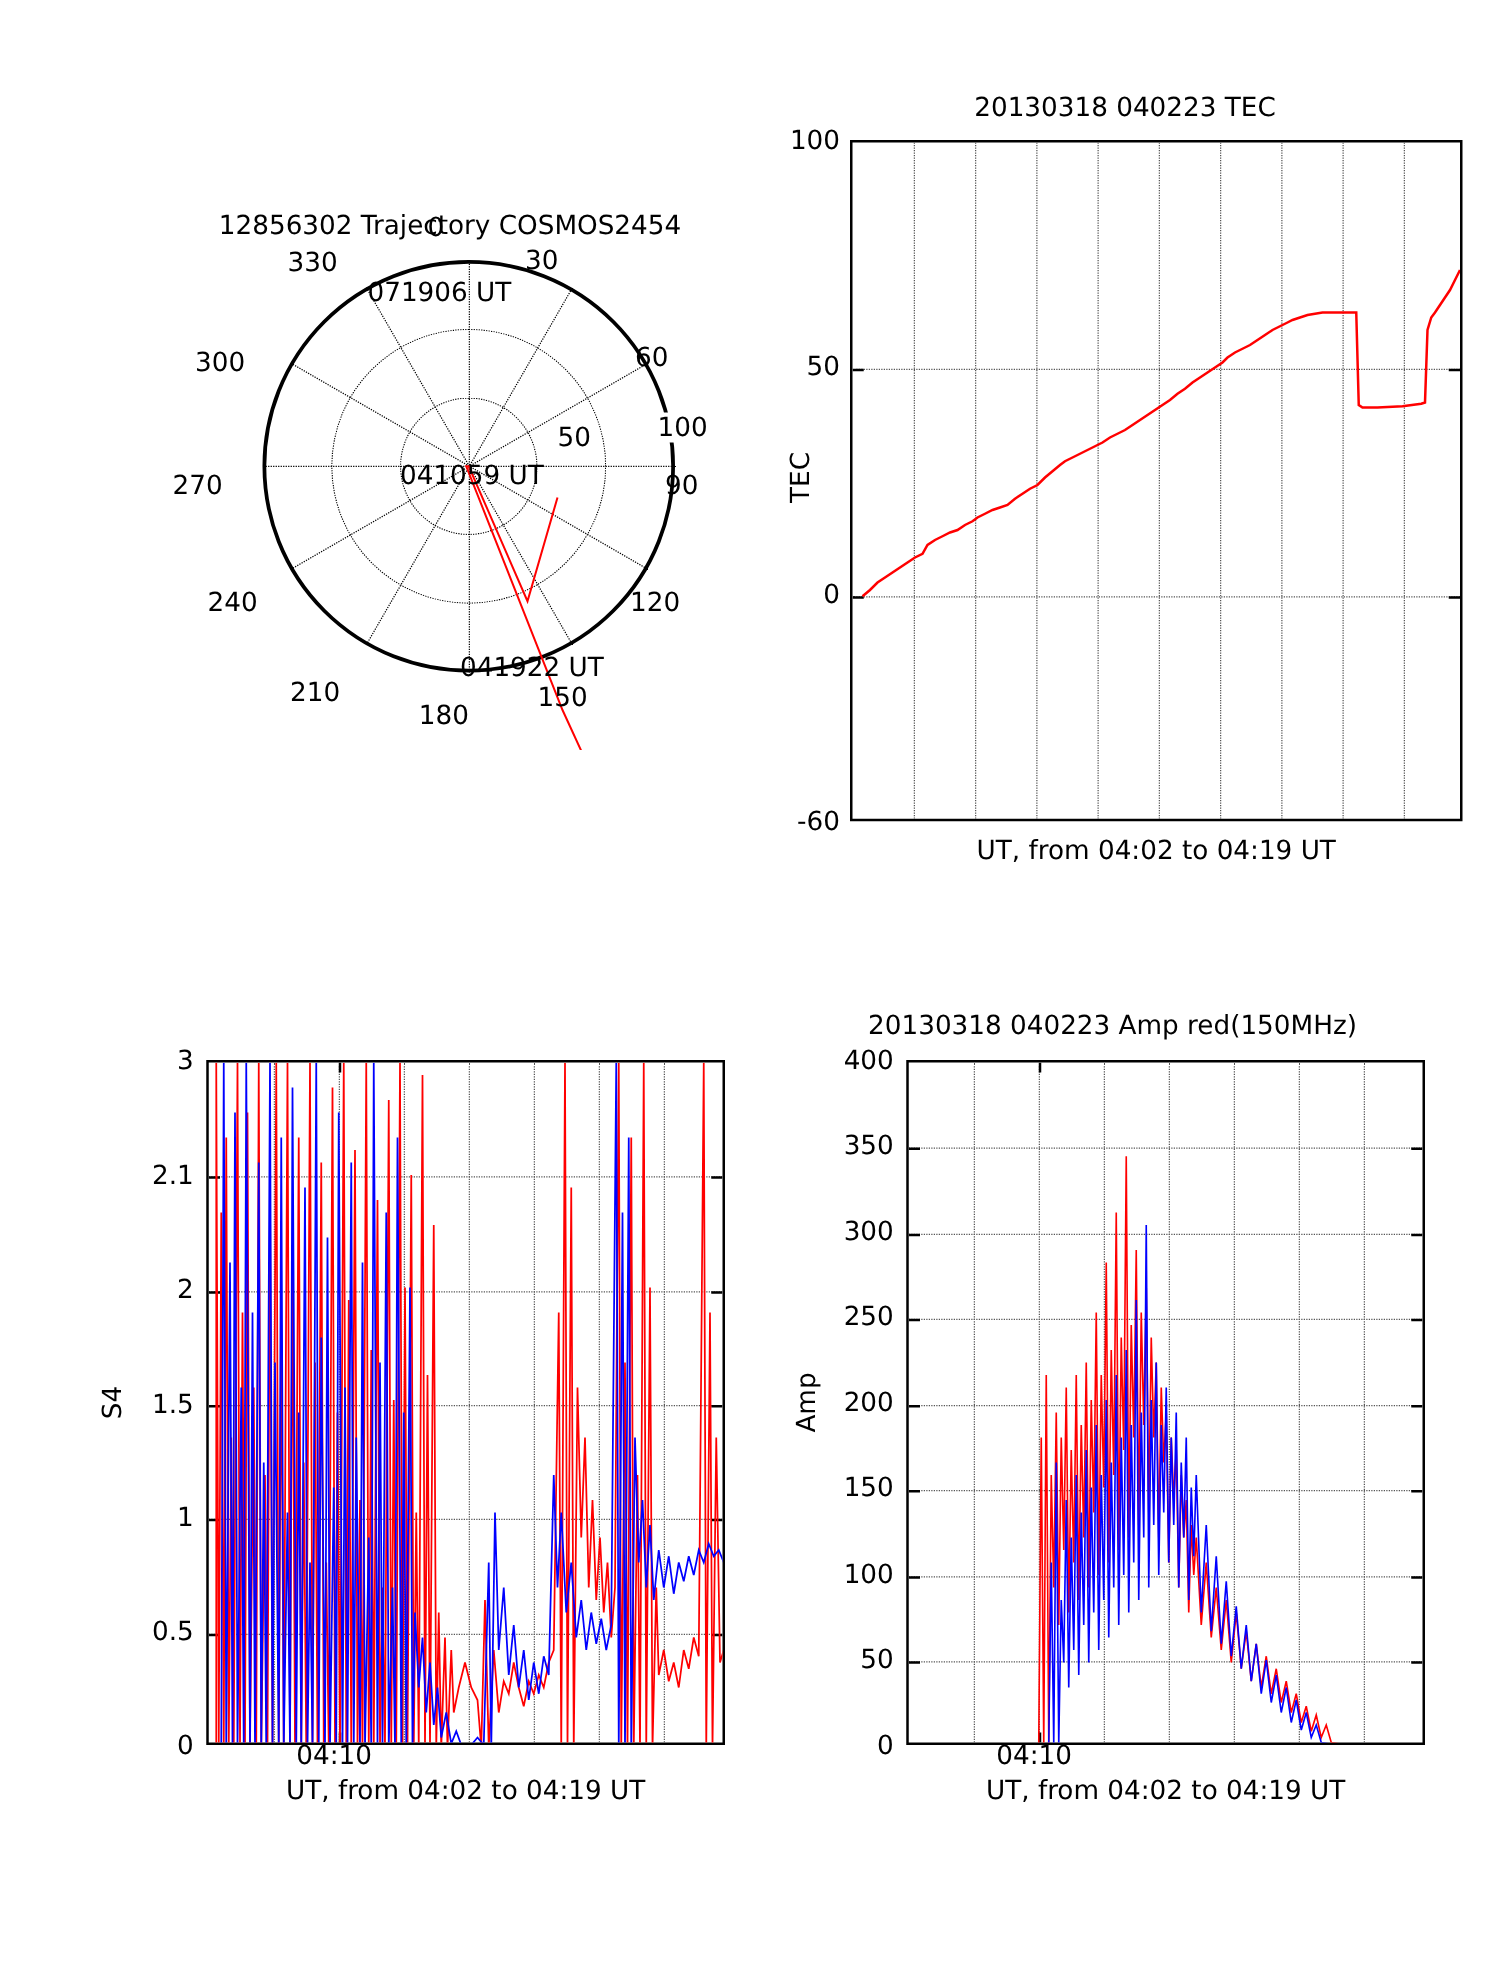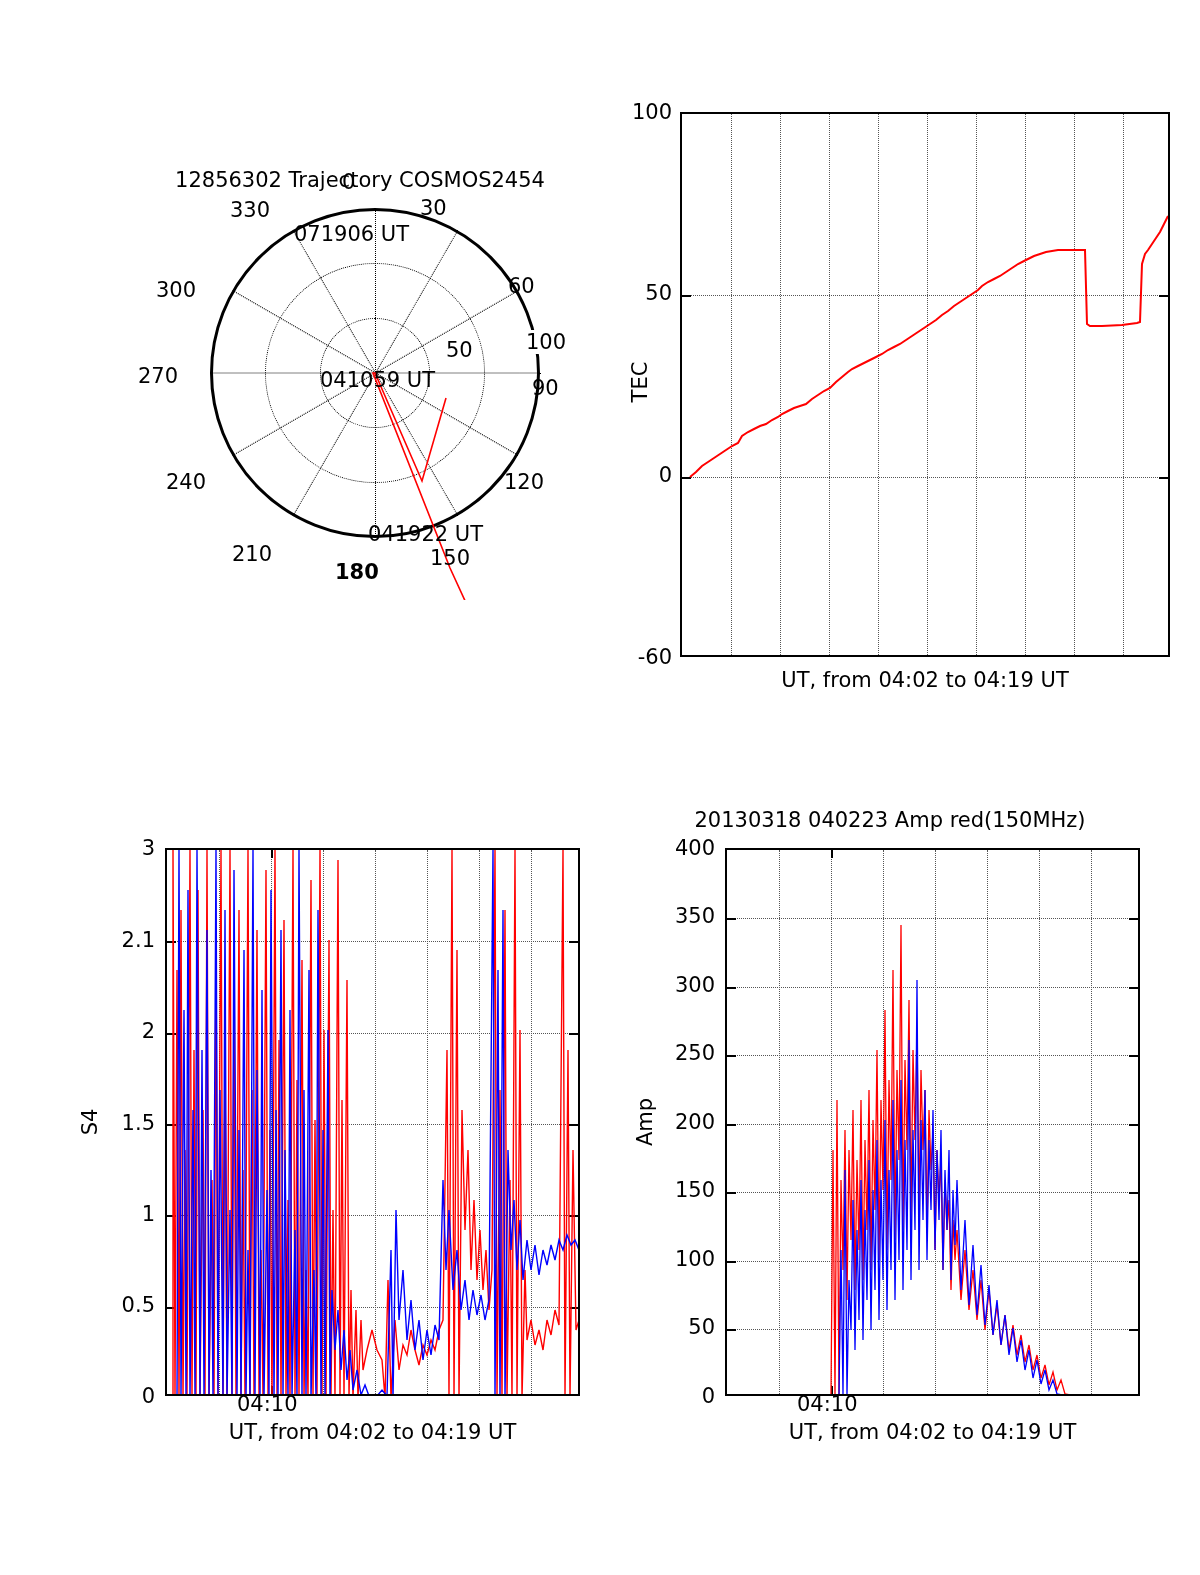--- a/index.html
+++ b/index.html
@@ -205,36 +205,37 @@
   <svg id="polar-track" viewBox="0 0 480 440">
     <polyline points="326,238 302,321 255,213 253,213 330,408 386,530" fill="none" stroke="#ff0000" stroke-width="1.6"></polyline>
   </svg>
 
   <div class="polar-deg" style="left:222px; top:10px;">0</div>
   <div class="polar-deg" style="left:300px; top:36px;">30</div>
   <div class="polar-deg" style="left:388px; top:114px;">60</div>
   <div class="polar-deg" style="left:412px; top:216px;">90</div>
   <div class="polar-deg" style="left:384px; top:310px;">120</div>
   <div class="polar-deg" style="left:310px; top:386px;">150</div>
-  <div class="polar-deg" style="left:215px; top:400px;font-weight:bold;">180</div>
+  <div class="polar-deg" style="left:215px; top:400px;">180</div>
   <div class="polar-deg" style="left:112px; top:382px;">210</div>
   <div class="polar-deg" style="left:46px; top:310px;">240</div>
-  <div class="polar-deg" style="left:18px; top:204px;">270</div>
+  <div class="polar-deg" style="left:18px; top:216px;">270</div>
   <div class="polar-deg" style="left:36px; top:118px;">300</div>
   <div class="polar-deg" style="left:110px; top:38px;">330</div>
 
   <div class="polar-ring-label" style="left:324px; top:178px;">50</div>
   <div class="polar-ring-label" style="left:404px; top:170px;">100</div>
 
   <div class="polar-ut" style="left:174px; top:62px;">071906 UT</div>
   <div class="polar-ut" style="left:200px; top:208px;">041059 UT</div>
   <div class="polar-ut" style="left:248px; top:362px;">041922 UT</div>
 </div>
 
 <div class="panel" id="tec-panel">
+  <div class="title" id="tec-title">20130318 040223 TEC</div>
 
   <div class="plotbox" id="tec-plot">
 
     <div class="gridline-v" style="left:49px"></div>
     <div class="gridline-v" style="left:98px"></div>
     <div class="gridline-v" style="left:147px"></div>
     <div class="gridline-v" style="left:196px"></div>
     <div class="gridline-v" style="left:245px"></div>
     <div class="gridline-v" style="left:294px"></div>
     <div class="gridline-v" style="left:343px"></div>

